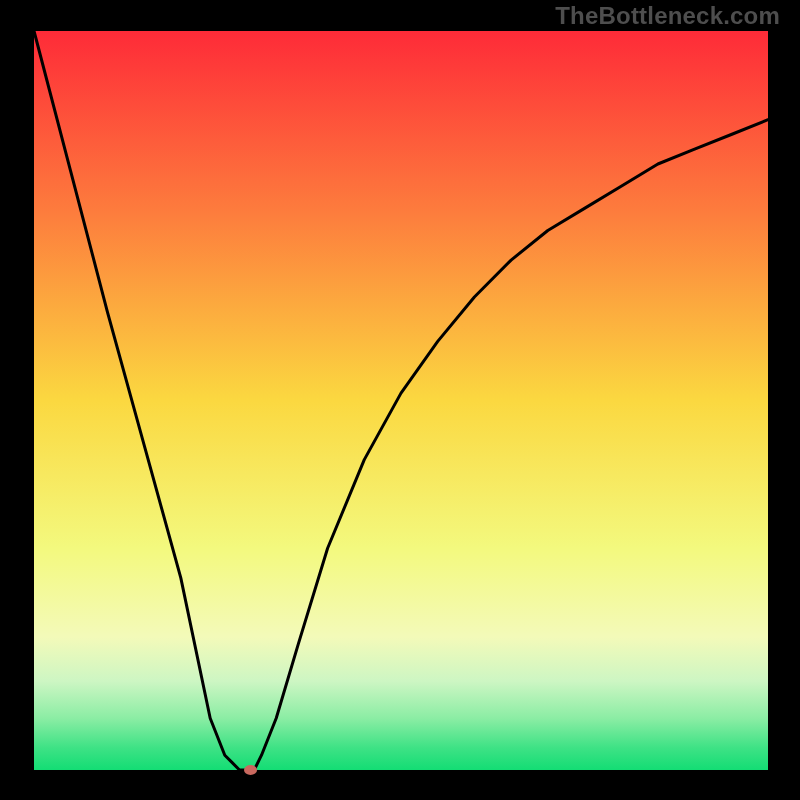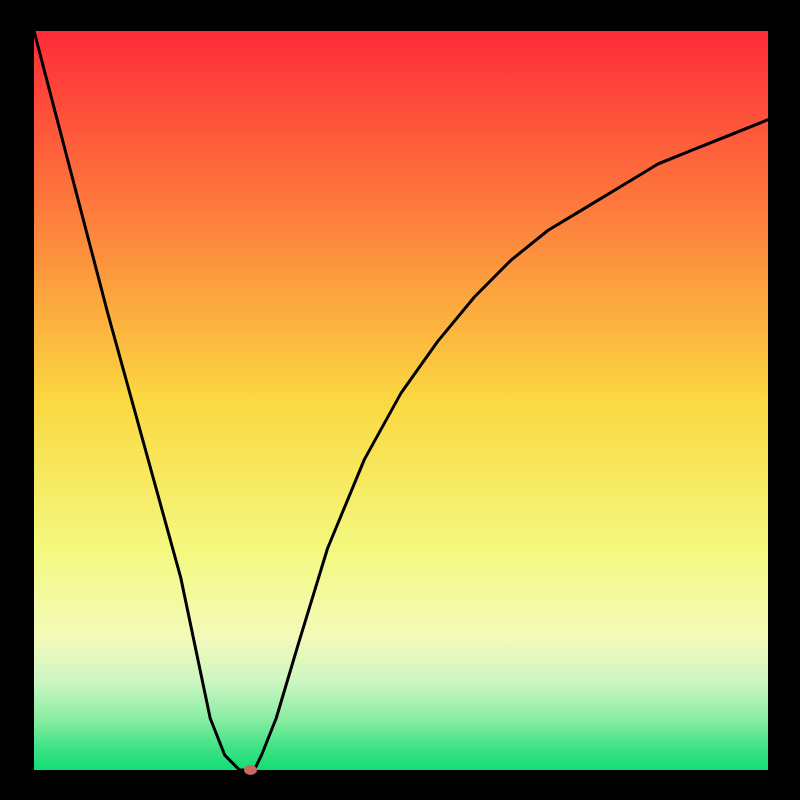--- a/index.html
+++ b/index.html
@@ -30,20 +30,21 @@
   svg {
     position: absolute;
     top: 0;
     left: 0;
   }
 </style>
 </head>
 <body>
 
 <div class="frame">
+  <div class="watermark">TheBottleneck.com</div>
 
   <svg id="chart-svg" width="800" height="800" viewBox="0 0 800 800">
     <defs>
       <linearGradient id="bg-grad" x1="0" y1="0" x2="0" y2="1">
           <stop offset="0%" stop-color="#fe2b38"></stop>
           <stop offset="25%" stop-color="#fd7e3d"></stop>
           <stop offset="50%" stop-color="#fbd840"></stop>
           <stop offset="70%" stop-color="#f3f97e"></stop>
           <stop offset="82%" stop-color="#f3fab9"></stop>
           <stop offset="88%" stop-color="#cdf6c3"></stop>

